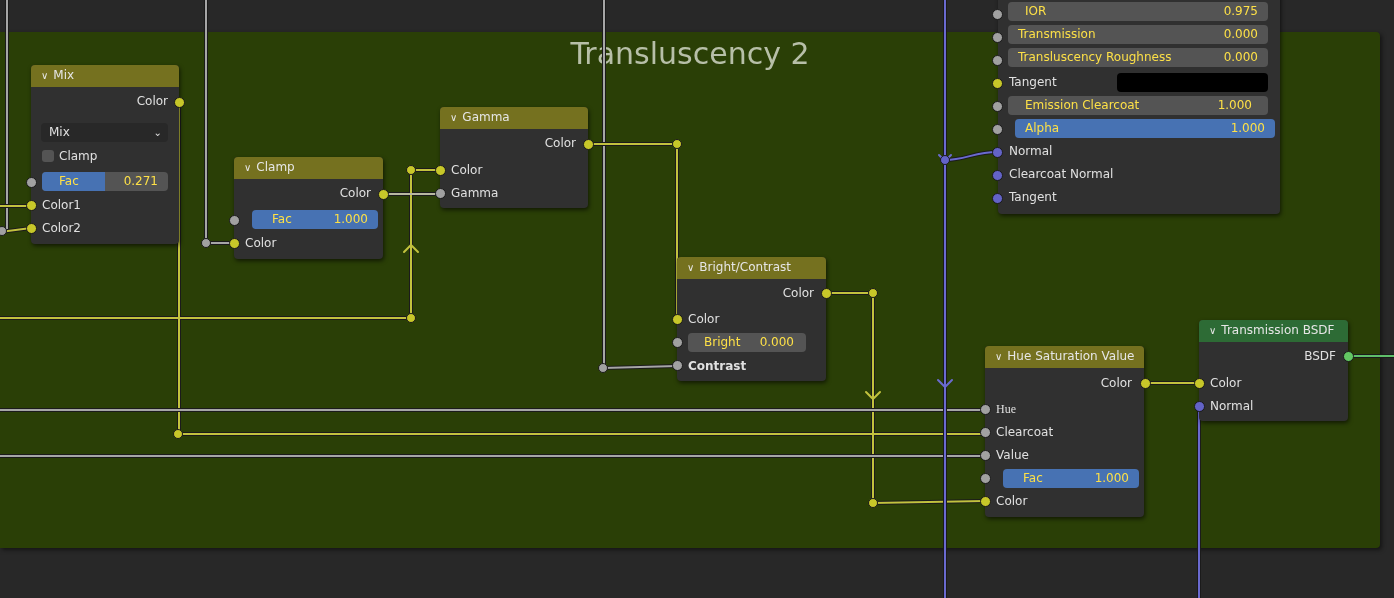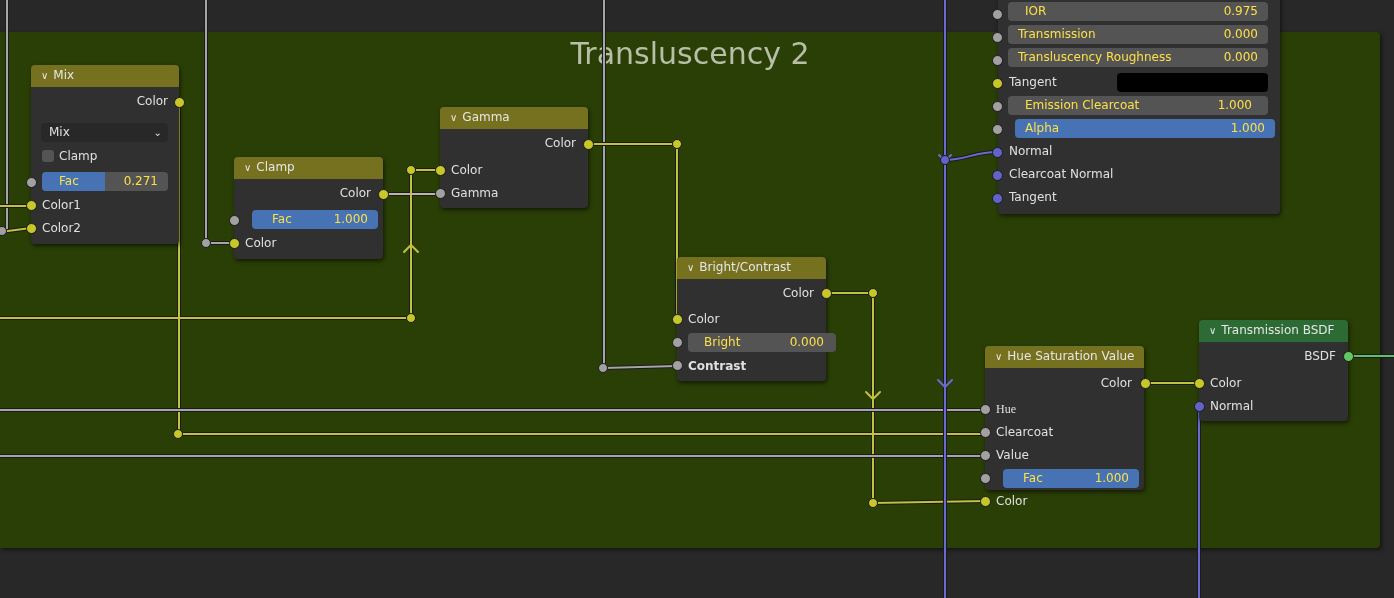--- a/index.html
+++ b/index.html
@@ -166,21 +166,21 @@
 <div class="sock y" style="left:583px; top:139px;"></div>
 <div class="sock y" style="left:435px; top:165px;"></div>
 <div class="sock g" style="left:435px; top:188px;"></div>
 
 <div class="node" style="left:677px; top:257px; width:149px; height:124px;">
   <div class="hdr">
     <span class="chev">∨</span><span>Bright/Contrast</span>
   </div>
   <div class="row right" style="right:12px; top:26px;">Color</div>
   <div class="row" style="left:11px; top:52px;">Color</div>
-  <div class="field" style="left:11px; top:76px; width:148px; text-align:left;">
+  <div class="field" style="left:11px; top:76px; width:118px; text-align:left;">
     <span style="padding-left:6px;">Bright</span>
     <span class="val" style="right:12px;">0.000</span>
   </div>
   <div class="row" style="left:11px; top:99px;font-weight:bold;">Contrast</div>
 </div>
 <div class="sock y" style="left:821px; top:288px;"></div>
 <div class="sock y" style="left:672px; top:314px;"></div>
 <div class="sock g" style="left:672px; top:337px;"></div>
 <div class="sock g" style="left:672px; top:360px;"></div>
 
@@ -214,21 +214,21 @@
 <div class="sock g" style="left:992px; top:9px;"></div>
 <div class="sock g" style="left:992px; top:32px;"></div>
 <div class="sock g" style="left:992px; top:55px;"></div>
 <div class="sock y" style="left:992px; top:78px;"></div>
 <div class="sock g" style="left:992px; top:101px;"></div>
 <div class="sock g" style="left:992px; top:124px;"></div>
 <div class="sock b" style="left:992px; top:147px;"></div>
 <div class="sock b" style="left:992px; top:170px;"></div>
 <div class="sock b" style="left:992px; top:193px;"></div>
 
-<div class="node" style="left:985px; top:346px; width:159px; height:144px;">
+<div class="node" style="left:985px; top:346px; width:159px; height:171px;">
   <div class="hdr">
     <span class="chev">∨</span><span>Hue Saturation Value</span>
   </div>
   <div class="row right" style="right:12px; top:27px;">Color</div>
   <div class="row" style="left:11px; top:53px;font-family:Liberation Serif, serif;">Hue</div>
   <div class="row" style="left:11px; top:76px;">Clearcoat</div>
   <div class="row" style="left:11px; top:99px;">Value</div>
   <div class="field blue" style="left:11px; top:123px; width:136px;">
     <span style="padding-left:10px;">Fac</span>
     <span class="val">1.000</span>

